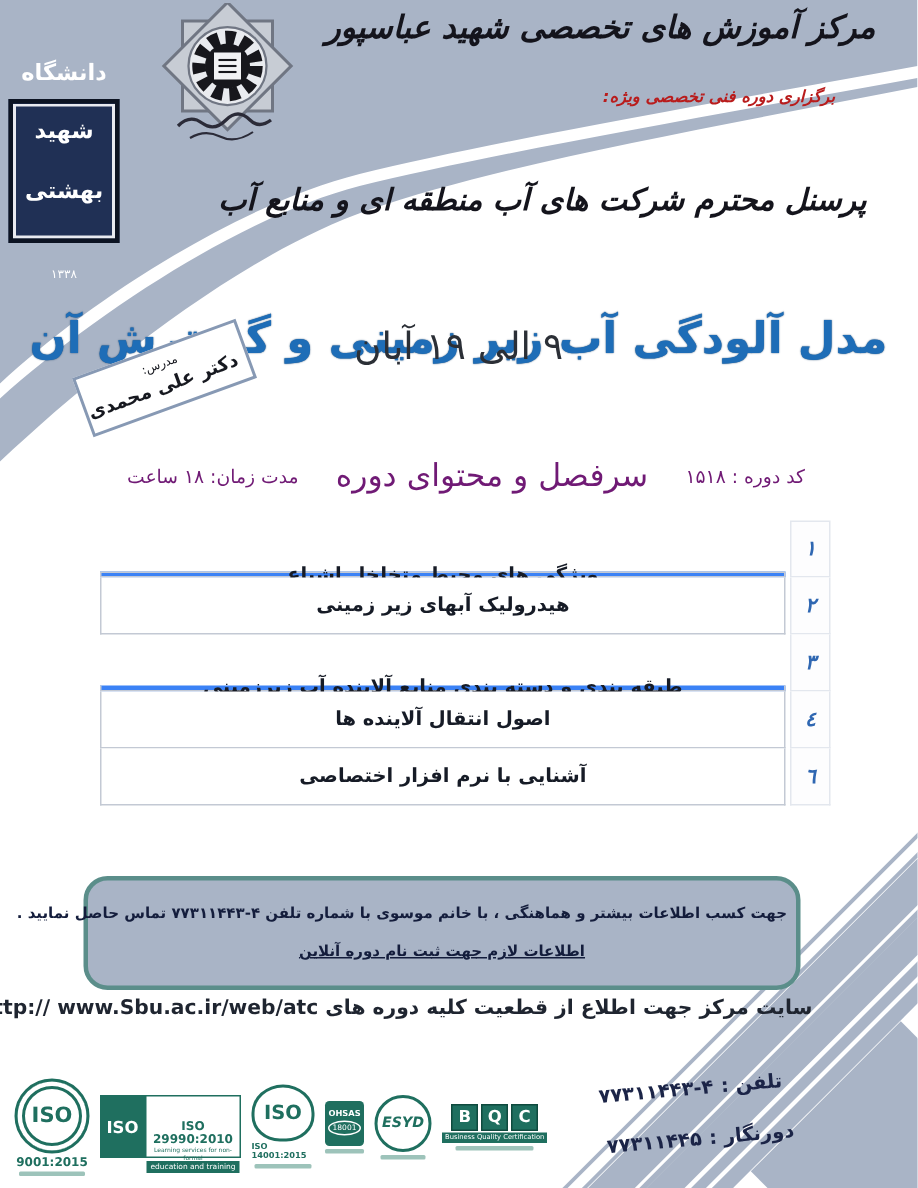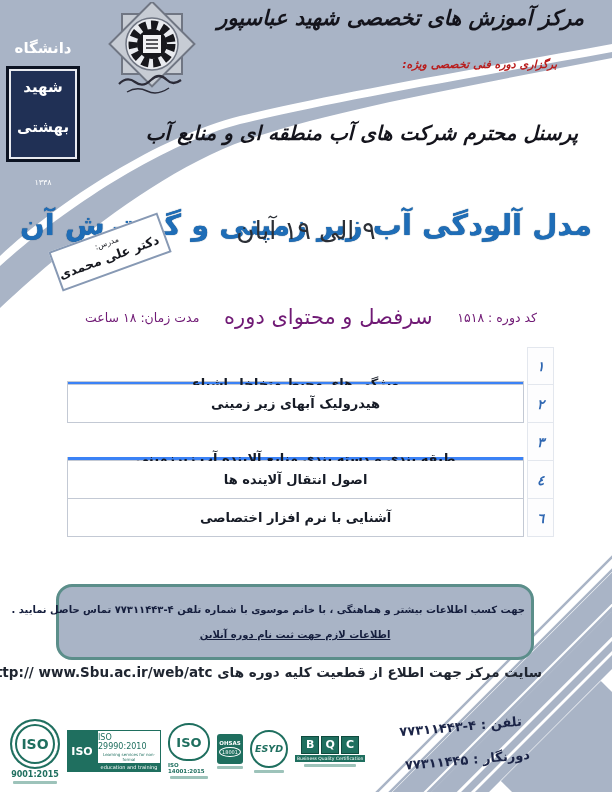--- a/index.html
+++ b/index.html
@@ -56,21 +56,21 @@
 
   
   .certs{top:714px;left:10px;width:305px;height:74px;display:flex;align-items:center;gap:7px;color:#1f6f5f;direction:ltr;}
   .cert{display:flex;flex-direction:column;align-items:center;}
   .tinybar{height:3px;background:#9dc3ba;margin-top:2px;border-radius:1px;}
   .iso9001 .circ{width:46px;height:46px;border-radius:50%;border:2px solid #1f6f5f;box-shadow:inset 0 0 0 3px #fff,inset 0 0 0 5px #1f6f5f;display:flex;align-items:center;justify-content:center;font-weight:bold;font-size:14px;}
   .iso9001 .code{font-size:8px;font-weight:bold;margin-top:1px;}
   .iso29990{flex-direction:row;align-items:stretch;height:42px;}
   .iso29990 .sq{width:30px;background:#1f6f5f;color:#fff;display:flex;align-items:center;justify-content:center;font-size:11px;font-weight:bold;}
   .iso29990 .bx{width:62px;border:1.5px solid #1f6f5f;display:flex;flex-direction:column;justify-content:space-between;background:#fff;}
-  .iso29990 .t{font-size:8px;font-weight:normal;margin-top:2px;}
+  .iso29990 .t{font-size:8px;font-weight:bold;text-align:center;margin-top:15px;}
   .iso29990 .s1{font-size:4px;text-align:center;}
   .iso29990 .s2{font-size:5px;color:#fff;background:#1f6f5f;text-align:center;padding:1px 0;}
   .iso14001 .circ{width:38px;height:34px;border:2px solid #1f6f5f;border-radius:50% 50% 45% 45%;display:flex;align-items:center;justify-content:center;font-weight:bold;font-size:13px;}
   .iso14001 .code{font-size:5.5px;font-weight:bold;margin-top:1px;}
   .ohsas .sq{width:26px;height:30px;background:#1f6f5f;color:#fff;border-radius:3px;display:flex;flex-direction:column;align-items:center;justify-content:center;}
   .ohsas .t{font-size:5.5px;font-weight:bold;}
   .ohsas .c{font-size:5px;border:1px solid #fff;border-radius:50%;padding:1px 2px;margin-top:1px;}
   .esyd .circ{width:34px;height:34px;border-radius:50%;border:2px solid #1f6f5f;display:flex;align-items:center;justify-content:center;font-size:9.5px;font-weight:bold;font-style:italic;}
   .bqc .row{display:flex;gap:2px;}
   .bqc .lt{width:16px;height:16px;background:#1f6f5f;color:#fff;display:flex;align-items:center;justify-content:center;font-size:11px;font-weight:bold;border:1px solid #0f4a3e;}

